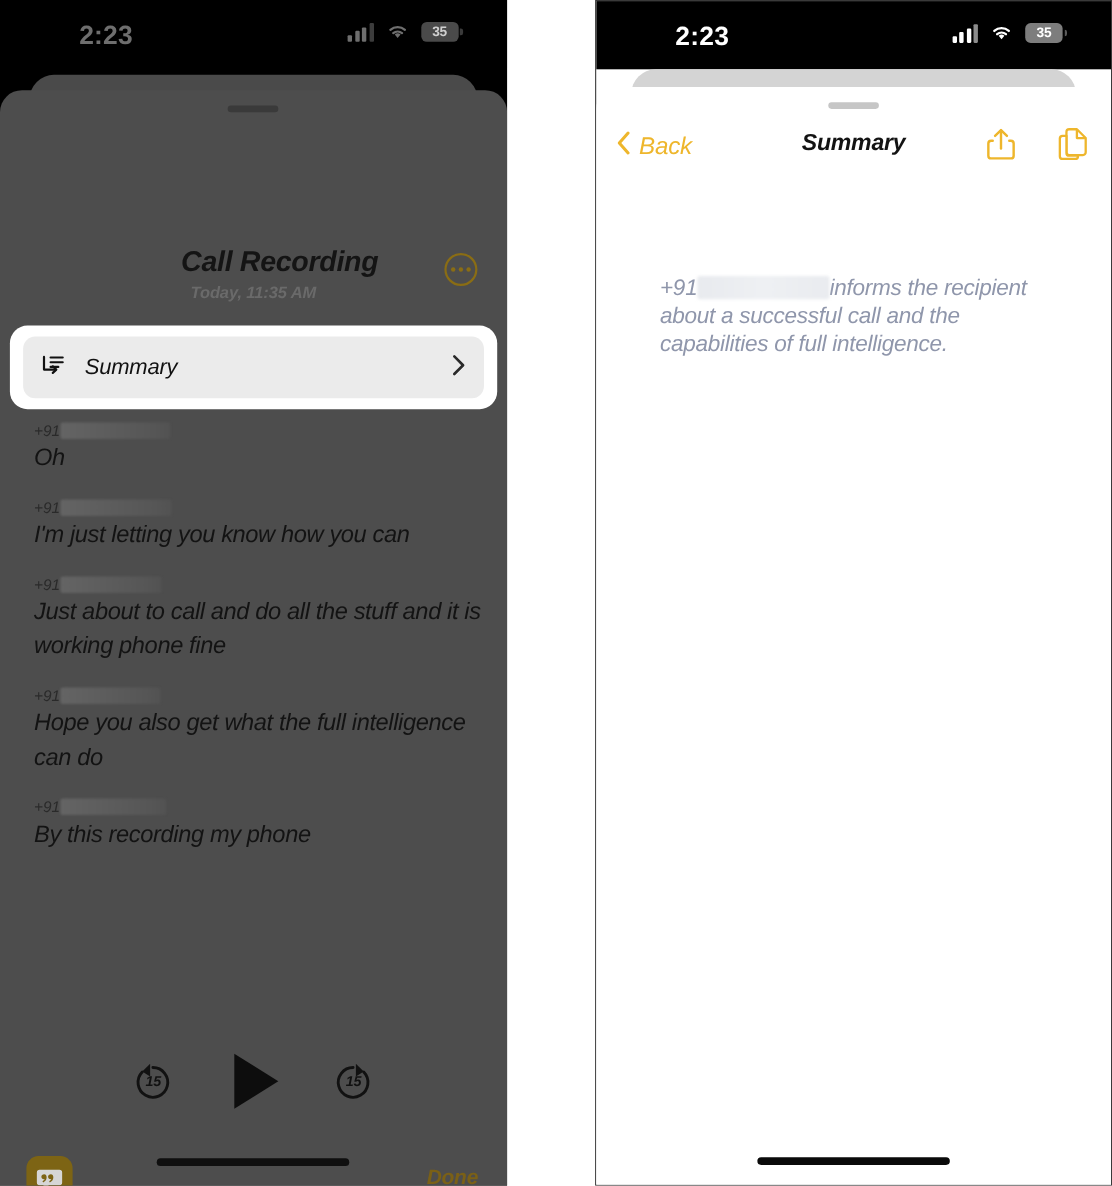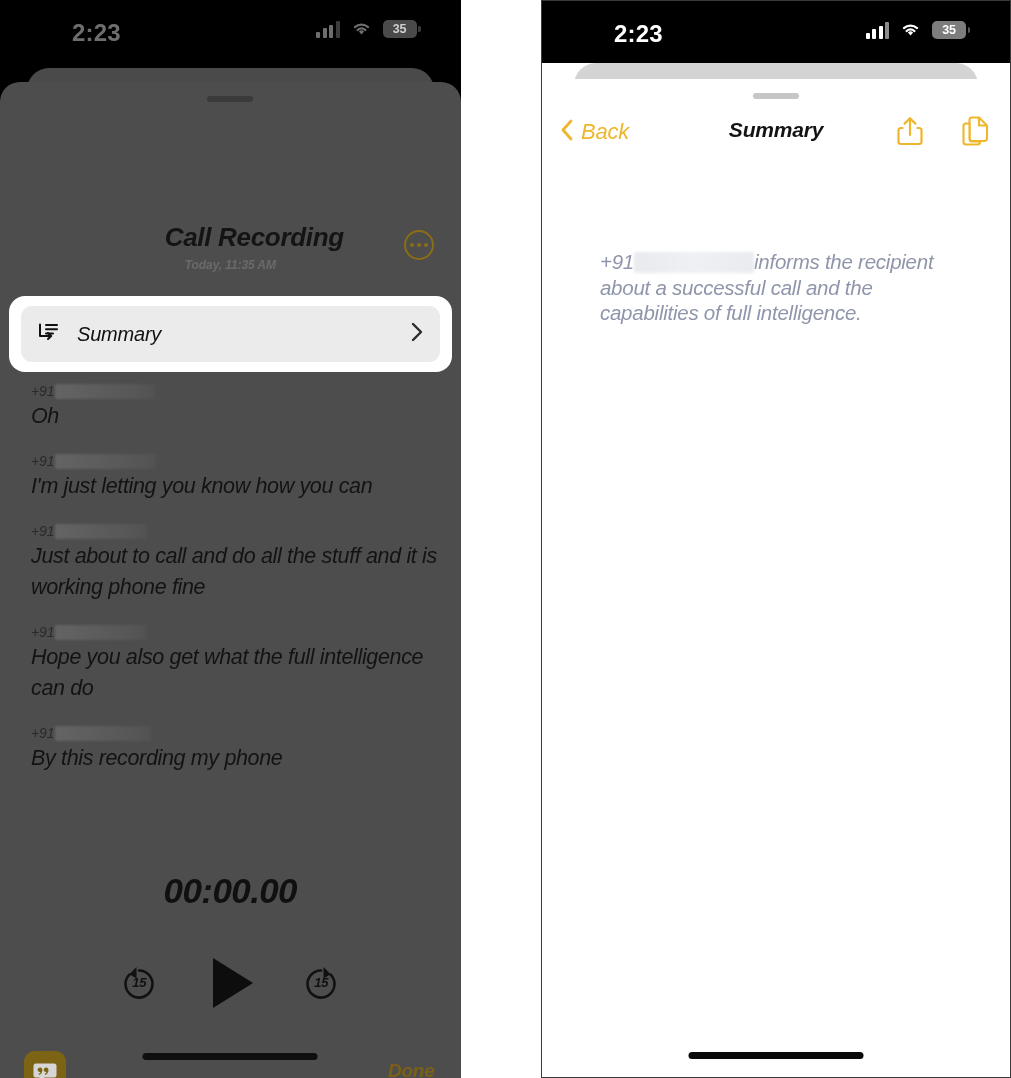--- a/index.html
+++ b/index.html
@@ -55,21 +55,21 @@
                 width:46px; height:6px; border-radius:3px; }
 
   
   .sheet-back-L { top:68px; left:27px; right:27px; background:#4a4a4a; }
   .sheet-L { top:82px; background:#4d4d4d; }
   .grabber-L { background:#3a3a3a; }
 
   .rec-title { position:absolute; top:140px; left:0; right:0; text-align:center;
                font-size:26px; font-weight:bold; color:#141414; letter-spacing:-0.3px;padding-left:48px; }
   .rec-sub   { position:absolute; top:176px; left:0; right:0; text-align:center;
-               font-size:12px; font-weight:bold; color:#6a6a6a; letter-spacing:-0.1px; }
+               font-size:15px; font-weight:bold; color:#6a6a6a; letter-spacing:-0.1px; }
   .more-btn  { position:absolute; top:148px; right:27px; width:30px; height:30px;
                border-radius:50%; border:2px solid #8a6d14; display:flex;
                align-items:center; justify-content:center; gap:3px; }
   .more-btn i { width:4px; height:4px; border-radius:50%; background:#8a6d14; display:block; }
 
   
   .spot { position:absolute; top:214px; left:9px; right:9px; height:76px;
           background:#ffffff; border-radius:16px; padding:10px 12px; }
   .spot-inner { width:100%; height:100%; background:#ebebeb; border-radius:11px;
                 display:flex; align-items:center; padding:0 16px; }
@@ -220,21 +220,20 @@
         </div>
         <div class="tr-item">
           <div class="tr-who">
             <span>+91</span>
             <span class="redact" style="width:96px"></span>
           </div>
           <div class="tr-text">By this recording my phone</div>
         </div>
       </div>
 
-      <div class="timecode">00:00.00</div>
 
       <div class="controls">
         <div class="skip">
           <svg width="40" height="40" viewBox="0 0 40 40">
             <path d="M20 7.5a13.5 13.5 0 1 1-9.7 4.1" stroke="#111" stroke-width="2.6" fill="none" stroke-linecap="round"></path>
             <path d="M17.5 4l-7.2 7.2 7.2 4.4z" fill="#111"></path>
           </svg>
           <div class="num">15</div>
         </div>
 

